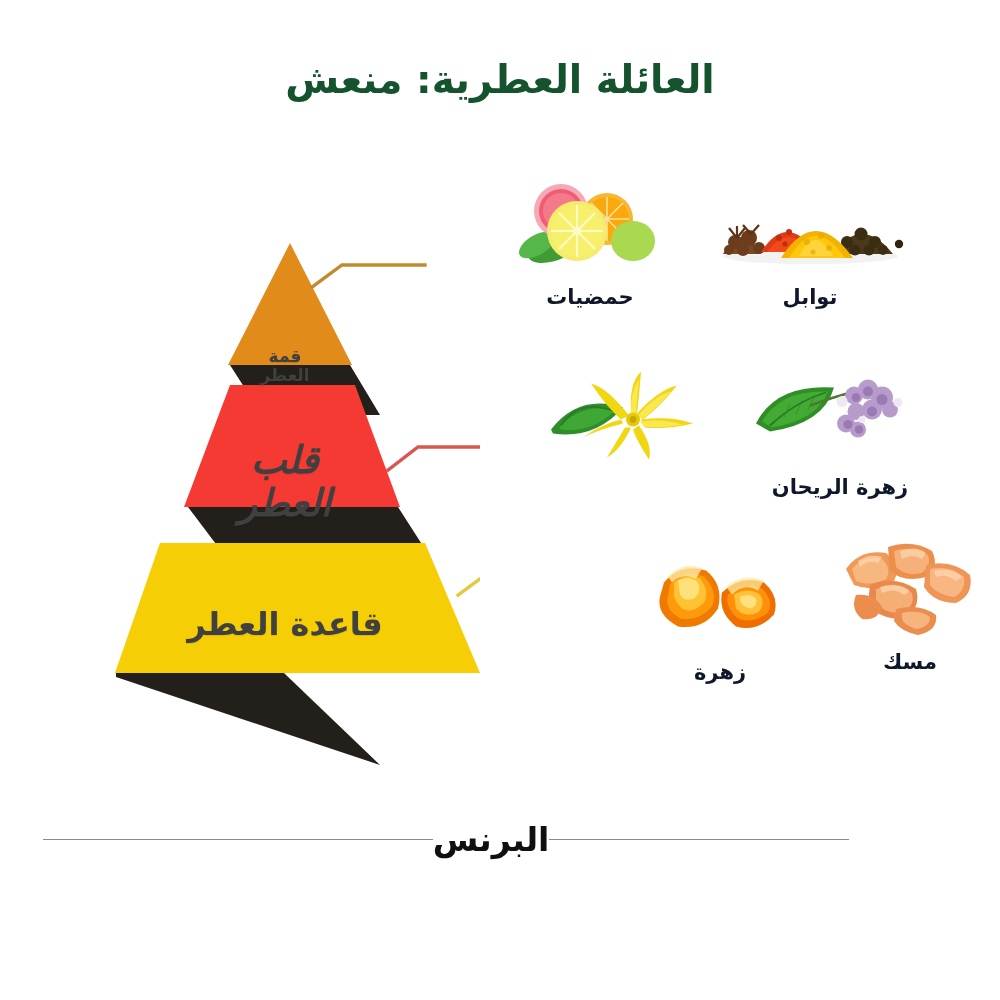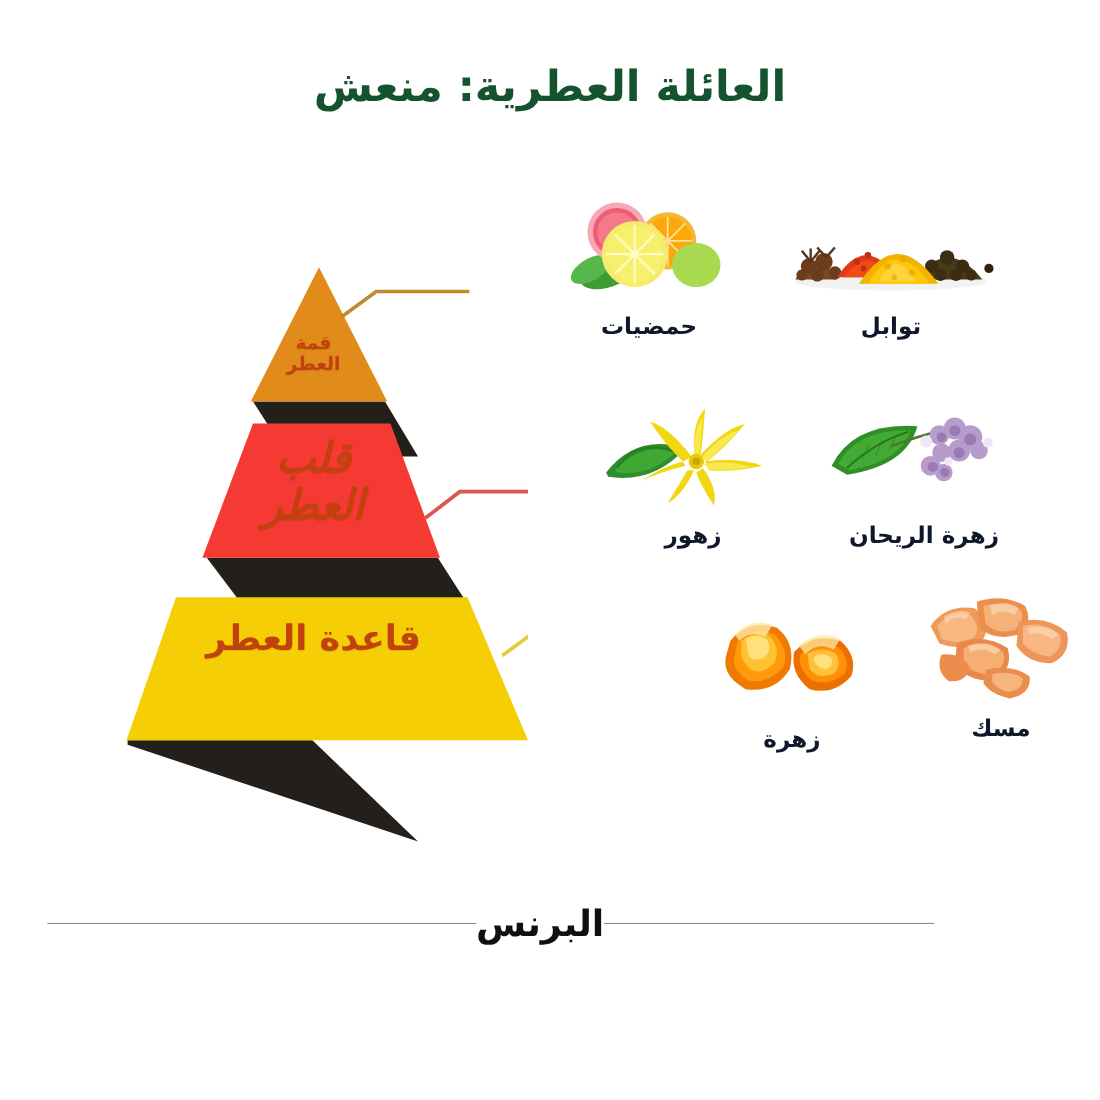--- a/index.html
+++ b/index.html
@@ -36,27 +36,28 @@
     position: absolute;
     left: 80px;
     top: 225px;
     width: 400px;
     height: 560px;
   }
   .pyramid-stage svg { display: block; }
 
   .tier-label {
     position: absolute;
-    color: #c2410c;
+    color: #404040;
     font-weight: 700;
     text-align: center;
     direction: rtl;
     line-height: 1.12;
     pointer-events: none;
     text-shadow: 0 1px 1px rgba(0,0,0,0.10);
+    margin-top: 44px;
   }
   .tier-label.top {
     left: 150px;
     top: 78px;
     width: 110px;
     font-size: 17px;
   }
   .tier-label.middle {
     left: 120px;
     top: 170px;
@@ -279,21 +280,20 @@
         </g>
         <g fill="#fae84f">
           <path d="M86 46 Q85 24 94 12 Q92 32 91 46 Z"></path>
           <path d="M93 48 Q110 28 126 24 Q110 42 97 52 Z"></path>
           <path d="M95 54 Q118 51 138 57 Q118 61 99 59 Z"></path>
         </g>
         <circle cx="88" cy="52" r="7" fill="#e8c908"></circle>
         <circle cx="88" cy="52" r="3.4" fill="#c9a606"></circle>
       </svg>
     </div>
-    <div class="caption">زهور</div>
   </div>
 
   <div class="ingredient pos-basil">
     <div class="art">
       <svg width="180" height="95" viewBox="0 0 180 95" xmlns="http://www.w3.org/2000/svg">
         <path d="M6 56 Q26 16 84 20 Q74 56 20 64 Z" fill="#2f8f26"></path>
         <path d="M12 54 Q30 22 78 24 Q68 52 22 60 Z" fill="#43ab33"></path>
         <path d="M20 58 Q46 34 76 25" stroke="#277a1f" stroke-width="1.8" fill="none"></path>
         <g stroke="#2e8526" stroke-width="1" fill="none" opacity="0.65">
           <path d="M34 50 L40 36"></path>

